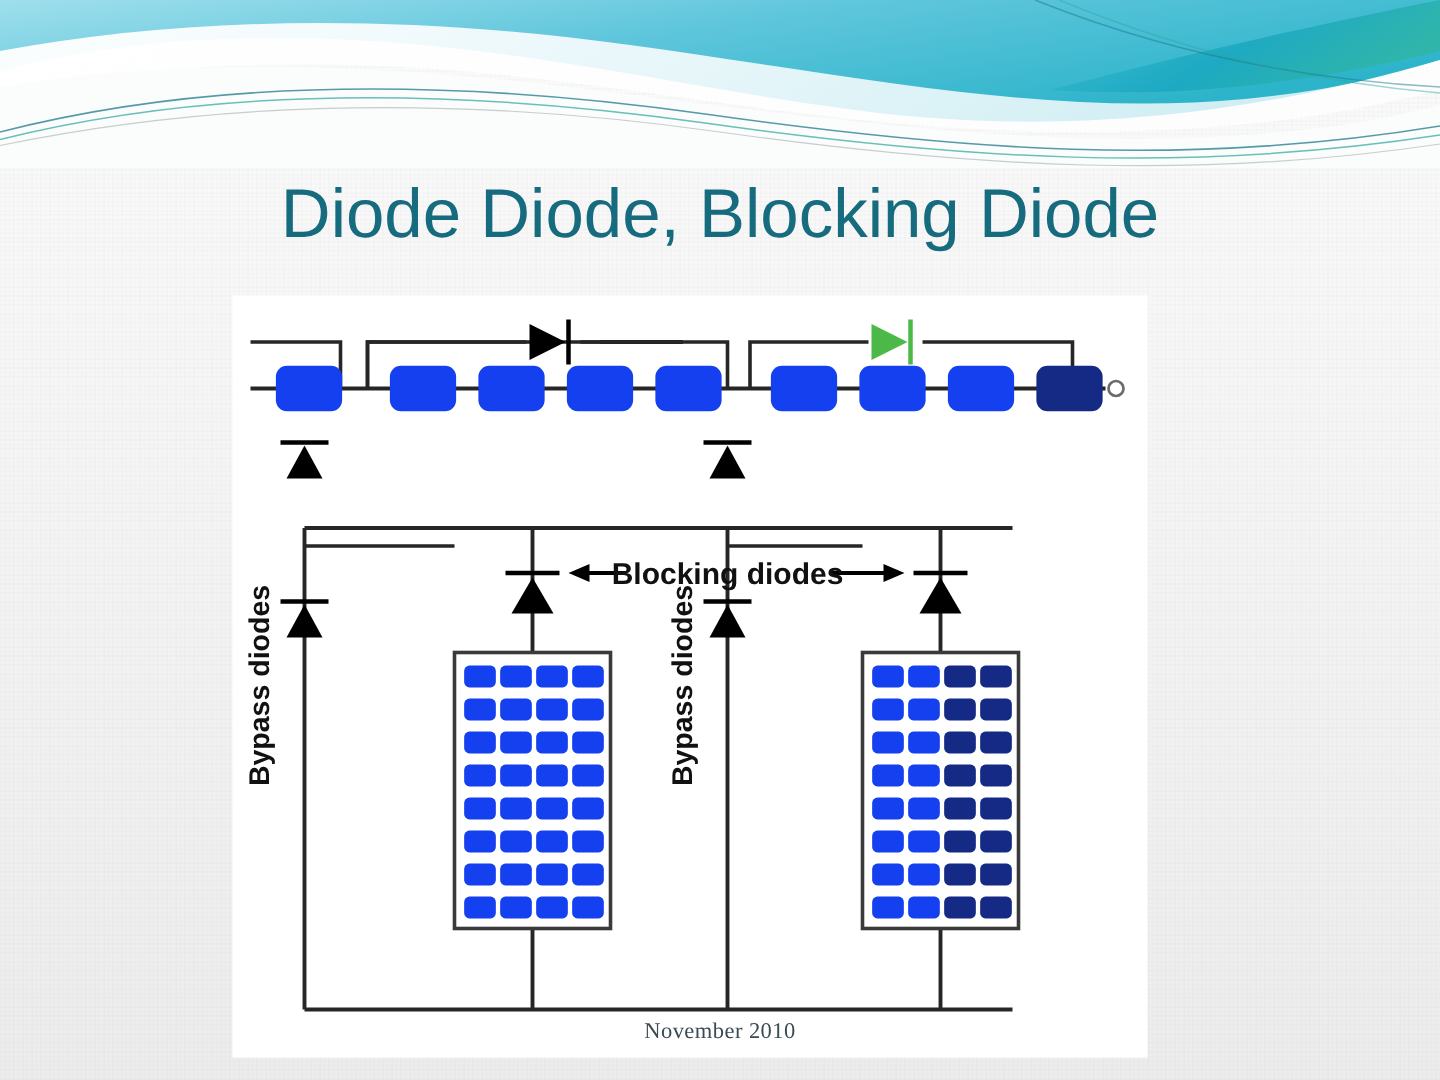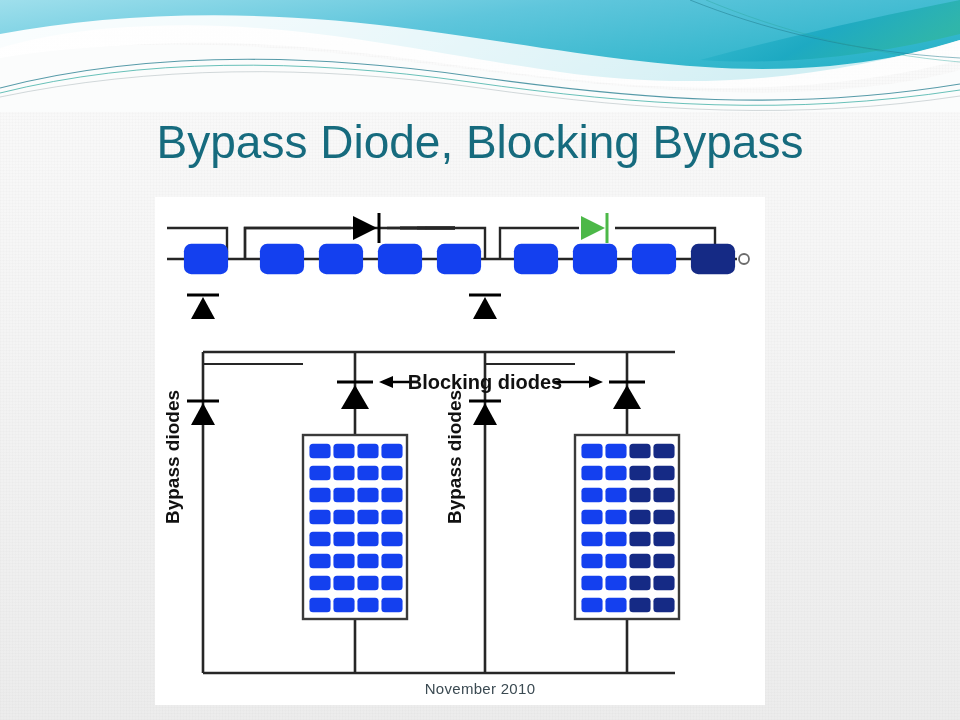--- a/index.html
+++ b/index.html
@@ -39,21 +39,21 @@
   #figure-canvas{
     position:absolute;left:155px;top:197px;width:610px;height:508px;
     background:#ffffff;
   }
   #figure-canvas svg{display:block;}
   
   #slide-footer{
     position:absolute;left:0;top:680px;width:960px;
     text-align:center;
     color:#3b4a52;
-    font-family:Liberation Sans, sans-serif;
+    font-family:Liberation Serif, serif;
     font-size:15px;
     letter-spacing:0.3px;
   }
 </style>
 </head>
 <body>
 
 <div id="slide">
 
   <div id="header-wave">
@@ -84,21 +84,21 @@
       <path d="M0,58 C110,40 230,40 380,58 C540,78 690,100 830,90 C890,86 930,78 960,70 L960,112 L0,112 Z" fill="#fbfcfc"></path>
 
       <path d="M0,88 C140,52 300,52 470,76 C640,100 790,112 960,84" fill="none" stroke="#1f7a8c" stroke-width="1.1" opacity="0.75"></path>
       <path d="M0,93 C140,58 300,58 470,82 C640,106 790,116 960,90" fill="none" stroke="#2aa69b" stroke-width="1" opacity="0.7"></path>
       <path d="M0,97 C150,66 310,64 480,88 C650,112 800,120 960,96" fill="none" stroke="#9aa8ac" stroke-width="0.8" opacity="0.55"></path>
       <path d="M690,0 C760,28 850,52 960,58" fill="none" stroke="#1f7a8c" stroke-width="1" opacity="0.5"></path>
       <path d="M706,0 C778,30 866,54 960,62" fill="none" stroke="#2aa69b" stroke-width="0.9" opacity="0.45"></path>
     </svg>
   </div>
 
-  <div id="slide-title">Bypass Diode, Blocking Bypass</div>
+  <div id="slide-title">Diode Diode, Blocking Diode</div>
 
   <div id="figure-canvas">
     <svg width="610" height="508" viewBox="0 0 610 508" xmlns="http://www.w3.org/2000/svg">
       <defs>
 
         <symbol id="cellLit" viewBox="0 0 100 70">
           <rect x="2" y="2" width="96" height="66" rx="16" ry="16" fill="#1440ef"></rect>
         </symbol>
 
         <symbol id="cellShaded" viewBox="0 0 100 70">

